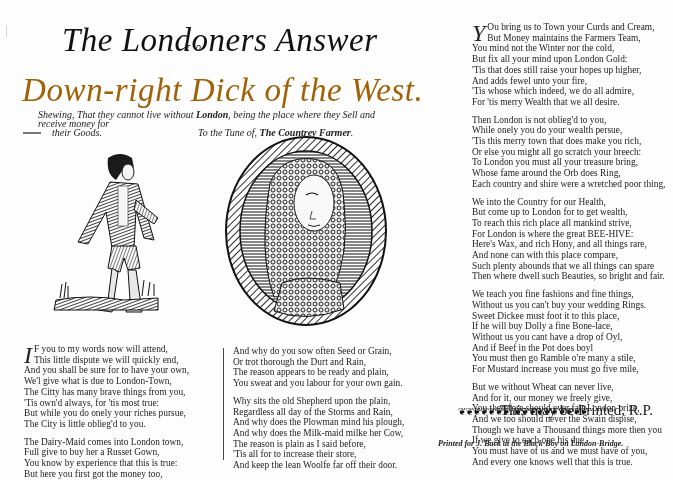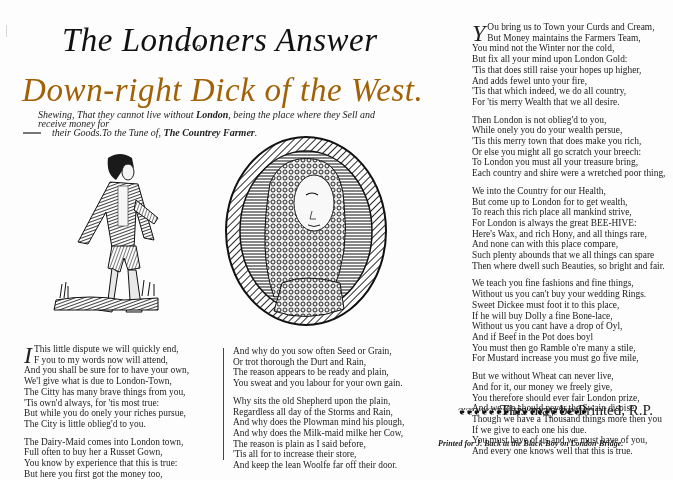--- a/index.html
+++ b/index.html
@@ -18,21 +18,21 @@
     }
     .title2 {
       left:22px; top:72px; white-space:nowrap;
       font-style:italic; font-size:33px; letter-spacing:0.6px; color:#a16207;
     }
     .subtitle {
       left:38px; top:110px; width:360px; font-style:italic; font-size:10px; line-height:9px; color:#222;
     }
     .subtitle b { font-weight:bold; }
     .subtitle .l2 { padding-left:14px; }
-    .subtitle .tune { }
+    .subtitle .tune { margin-left:96px; }
     .mark-tl { left:6px; top:25px; width:8px; height:12px; border-left:1px solid #bbb; opacity:.6; }
     .mark-small { left:23px; top:132px; width:18px; height:2px; background:#777; }
     .verse {
       font-size:9.4px; line-height:10.7px; color:#222; white-space:nowrap;
     }
     .verse .line { display:block; }
     .verse .stanza { margin-bottom:7px; }
     .dropcap {
       float:left; font-style:italic; font-size:24px; line-height:20px; margin-right:2px; margin-top:1px;
     }
@@ -123,32 +123,32 @@
     <path d="M90 78 L88 86 L94 86" fill="none" stroke="#222" stroke-width="0.8"></path>
     <path d="M86 92 Q92 95 98 92" fill="none" stroke="#222" stroke-width="1"></path>
 
     <path d="M60 150 Q84 140 118 150 L122 176 Q84 190 52 178Z" fill="url(#curls)" stroke="#111"></path>
   </svg>
 </div>
 
 <div class="abs verse col-left">
   <div class="stanza">
     <span class="dropcap">I</span>
+    <span class="line">F you to my words now will attend,</span>
     <span class="line">This little dispute we will quickly end,</span>
-    <span class="line">F you to my words now will attend,</span>
     <span class="line">And you shall be sure for to have your own,</span>
     <span class="line">We'l give what is due to London-Town,</span>
     <span class="line">The Citty has many brave things from you,</span>
     <span class="line">'Tis own'd always, for 'tis most true:</span>
     <span class="line">But while you do onely your riches pursue,</span>
     <span class="line">The City is little oblieg'd to you.</span>
   </div>
   <div class="stanza">
     <span class="line">The Dairy-Maid comes into London town,</span>
-    <span class="line">Full often to buy her a Russet Gown,</span>
+    <span class="line">Full give to buy her a Russet Gown,</span>
     <span class="line">You know by experience that this is true:</span>
     <span class="line">But here you first got the money too,</span>
   </div>
 </div>
 
 <div class="abs rule-mid"></div>
 
 <div class="abs verse col-mid">
   <div class="stanza">
     <span class="line">And why do you sow often Seed or Grain,</span>
@@ -169,36 +169,37 @@
 
 <div class="abs verse col-right">
   <div class="stanza">
     <span class="dropcap">Y</span>
     <span class="line">Ou bring us to Town your Curds and Cream,</span>
     <span class="line">But Money maintains the Farmers Team,</span>
     <span class="line">You mind not the Winter nor the cold,</span>
     <span class="line">But fix all your mind upon London Gold:</span>
     <span class="line">'Tis that does still raise your hopes up higher,</span>
     <span class="line">And adds fewel unto your fire,</span>
-    <span class="line">'Tis that which indeed, we do all country,</span>
+    <span class="line">'Tis whose which indeed, we do all admire,</span>
     <span class="line">For 'tis merry Wealth that we all desire.</span>
   </div>
   <div class="stanza">
     <span class="line">Then London is not oblieg'd to you,</span>
     <span class="line">While onely you do your wealth persue,</span>
     <span class="line">'Tis this merry town that does make you rich,</span>
     <span class="line">Or else you might all go scratch your breech:</span>
     <span class="line">To London you must all your treasure bring,</span>
+    <span class="line">Whose fame around the Orb does Ring,</span>
     <span class="line">Each country and shire were a wretched poor thing,</span>
   </div>
   <div class="stanza">
     <span class="line">We into the Country for our Health,</span>
     <span class="line">But come up to London for to get wealth,</span>
     <span class="line">To reach this rich place all mankind strive,</span>
-    <span class="line">For London is always the great BEE-HIVE:</span>
+    <span class="line">For London is where the great BEE-HIVE:</span>
     <span class="line">Here's Wax, and rich Hony, and all things rare,</span>
     <span class="line">And none can with this place compare,</span>
     <span class="line">Such plenty abounds that we all things can spare</span>
     <span class="line">Then where dwell such Beauties, so bright and fair.</span>
   </div>
   <div class="stanza">
     <span class="line">We teach you fine fashions and fine things,</span>
     <span class="line">Without us you can't buy your wedding Rings.</span>
     <span class="line">Sweet Dickee must foot it to this place,</span>
     <span class="line">If he will buy Dolly a fine Bone-lace,</span>

